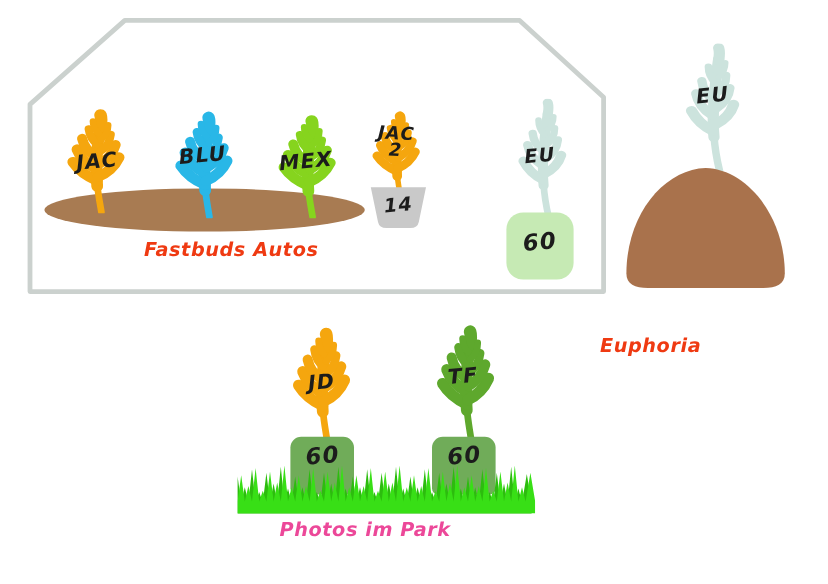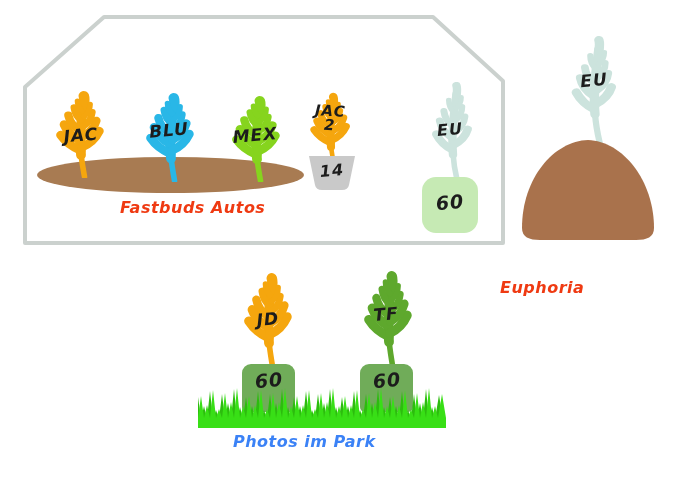--- a/index.html
+++ b/index.html
@@ -132,15 +132,15 @@
   <div class="lbl rot-l" style="left:245px;top:371px;width:48px;font-size:19px">60</div>
 
   <div class="pot pot-park" style="left: 360px; top: 364px; width: 53px; height: 48px; background: rgb(112, 172, 89);"></div>
   <div class="lbl rot-l" style="left:363px;top:371px;width:48px;font-size:19px">60</div>
 
   <svg class="abs" style="left:198px;top:386px" width="248" height="42" viewBox="0 0 248 42">
     <path transform="translate(-3,1)" d="M0,32 l3,-22 l3,22 l3,-13 l3,13 l3,-28 l3,28 l3,-9 l3,9 l3,-25 l3,25 l3,-16 l3,16 l3,-30 l3,30 l3,-12 l3,12 l3,-22 l3,22 l3,-13 l3,13 l3,-28 l3,28 l3,-9 l3,9 l3,-25 l3,25 l3,-16 l3,16 l3,-30 l3,30 l3,-12 l3,12 l3,-22 l3,22 l3,-13 l3,13 l3,-28 l3,28 l3,-9 l3,9 l3,-25 l3,25 l3,-16 l3,16 l3,-30 l3,30 l3,-12 l3,12 l3,-22 l3,22 l3,-13 l3,13 l3,-28 l3,28 l3,-9 l3,9 l3,-25 l3,25 l3,-16 l3,16 l3,-30 l3,30 l3,-12 l3,12 l3,-22 l3,22 l3,-13 l3,13 l3,-28 l3,28 l3,-9 l3,9 l3,-25 l3,25 l3,-16 l3,16 l3,-30 l3,30 l3,-12 l3,12 l4,-24 l4,24 L248,42 L0,42 Z" style="fill: rgb(44, 188, 14);"></path>
     <path d="M0,32 l3,-22 l3,22 l3,-13 l3,13 l3,-28 l3,28 l3,-9 l3,9 l3,-25 l3,25 l3,-16 l3,16 l3,-30 l3,30 l3,-12 l3,12 l3,-22 l3,22 l3,-13 l3,13 l3,-28 l3,28 l3,-9 l3,9 l3,-25 l3,25 l3,-16 l3,16 l3,-30 l3,30 l3,-12 l3,12 l3,-22 l3,22 l3,-13 l3,13 l3,-28 l3,28 l3,-9 l3,9 l3,-25 l3,25 l3,-16 l3,16 l3,-30 l3,30 l3,-12 l3,12 l3,-22 l3,22 l3,-13 l3,13 l3,-28 l3,28 l3,-9 l3,9 l3,-25 l3,25 l3,-16 l3,16 l3,-30 l3,30 l3,-12 l3,12 l3,-22 l3,22 l3,-13 l3,13 l3,-28 l3,28 l3,-9 l3,9 l3,-25 l3,25 l3,-16 l3,16 l3,-30 l3,30 l3,-12 l3,12 l4,-24 l4,24 L248,42 L0,42 Z" style="fill: rgb(56, 223, 22);"></path>
   </svg>
 
-  <div class="caption" style="left: 233px; top: 434px; width: 200px; color: #3b82f6;">Photos im Park</div>
+  <div class="caption" style="left: 233px; top: 434px; width: 200px; color: #ec4899;">Photos im Park</div>
 
 </div>
 
 </body></html>

